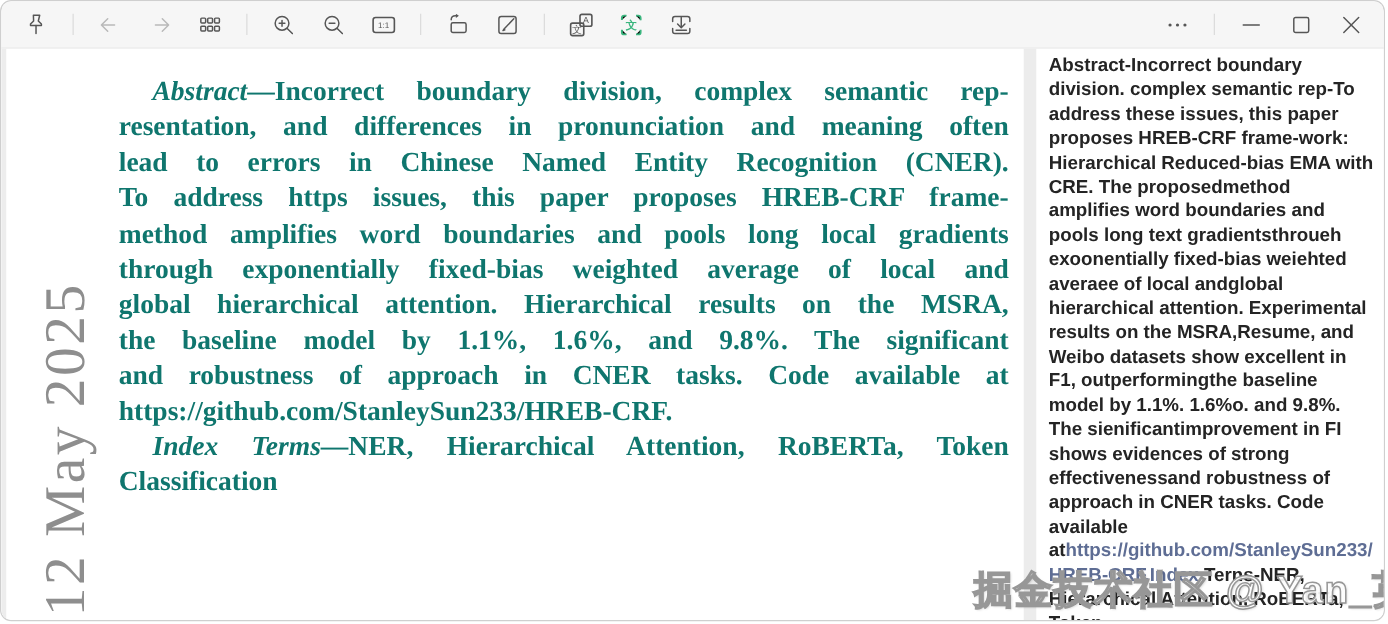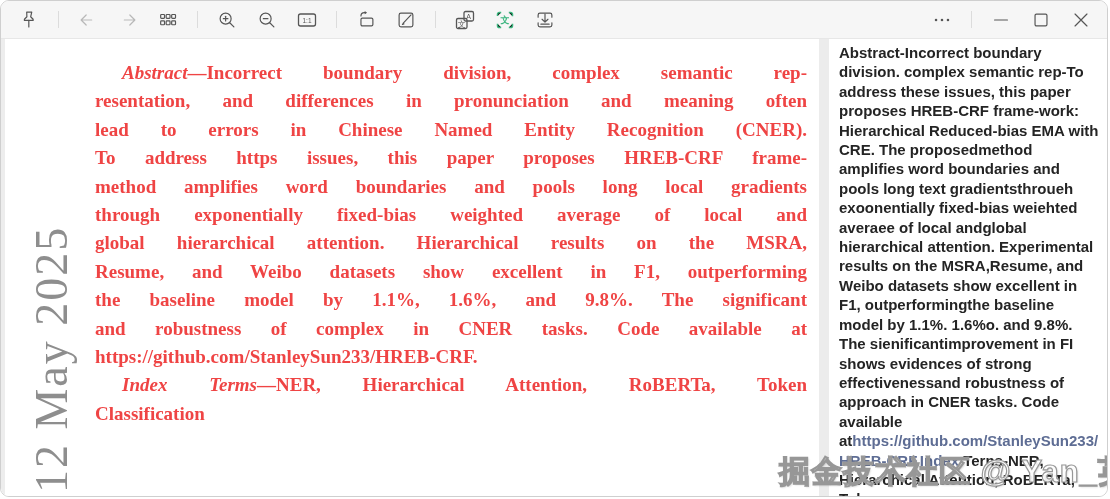--- a/index.html
+++ b/index.html
@@ -18,21 +18,21 @@
   .ic-dis{stroke:#b9b9b9;}
   .ic-fill{fill:#565656;stroke:none;}
   .ic-green{stroke:#3ab57e;}
   .ic-green-t{fill:#3ab57e;stroke:none;font-weight:bold;}
   .ic-t{fill:#565656;stroke:none;}
 
   
   .content{position:relative;display:flex;height:459px;}
   .doc{flex:1;position:relative;background:#fff;border-left:4px solid #ededed;overflow:hidden;}
   .arxiv-note{position:absolute;left:20px;top:515px;transform:rotate(-90deg);transform-origin:0 0;white-space:nowrap;font-family:"Liberation Serif",serif;font-size:46px;color:#8e8e8e;letter-spacing:2px;}
-  .abstract{position:absolute;left:90px;top:20px;width:712px;font-family:"Liberation Serif",serif;font-weight:bold;font-size:19px;line-height:28.4px;color:#ef4444;}
+  .abstract{position:absolute;left:90px;top:20px;width:712px;font-family:"Liberation Serif",serif;font-weight:bold;font-size:22px;line-height:28.4px;color:#0f766e;}
   .line{width:712px;white-space:nowrap;overflow:visible;}
   .line.just{text-align:justify;text-align-last:justify;}
   .line.ind{text-indent:27px;}
   .pfx{font-style:italic;}
 
   .panel{width:288px;background:#ffffff;border-left:10px solid #ececec;box-sizing:border-box;padding:4px 6px 0 10px;font-size:15px;line-height:19.4px;color:#242424;position:relative;}
   .panel p{margin:0;font-weight:bold;}
   .panel .link{color:#5e6d94;text-decoration:none;overflow-wrap:anywhere;cursor:pointer;}
 
   .watermark{position:absolute;left:778px;top:450px;z-index:5;font-size:31px;font-weight:bold;letter-spacing:1px;color:rgba(255,255,255,0.92);-webkit-text-stroke:1.2px #979797;text-shadow:1px 1px 2px rgba(0,0,0,0.18);white-space:nowrap;pointer-events:none;}
@@ -173,26 +173,25 @@
 
           <div class="line just"><span class="pfx"></span><span>To address https issues, this paper proposes HREB-CRF frame-</span></div>
 
 
           <div class="line just"><span class="pfx"></span><span>method amplifies word boundaries and pools long local gradients</span></div>
 
           <div class="line just"><span class="pfx"></span><span>through exponentially fixed-bias weighted average of local and</span></div>
 
           <div class="line just"><span class="pfx"></span><span>global hierarchical attention. Hierarchical results on the MSRA,</span></div>
 
-          <div class="line just"><span class="pfx"></span><span>Resume, and Weibo datasets show excellent in F1, outperforming</span></div>
 
           <div class="line just"><span class="pfx"></span><span>the baseline model by 1.1%, 1.6%, and 9.8%. The significant</span></div>
 
 
-          <div class="line just"><span class="pfx"></span><span>and robustness of complex in CNER tasks. Code available at</span></div>
+          <div class="line just"><span class="pfx"></span><span>and robustness of approach in CNER tasks. Code available at</span></div>
 
           <div class="line"><span class="pfx"></span><span>https://github.com/StanleySun233/HREB-CRF.</span></div>
 
           <div class="line just ind"><span class="pfx">Index Terms</span><span>—NER, Hierarchical Attention, RoBERTa, Token</span></div>
 
           <div class="line"><span class="pfx"></span><span>Classification</span></div>
         </div>
     </div>
 
     <div class="panel">

